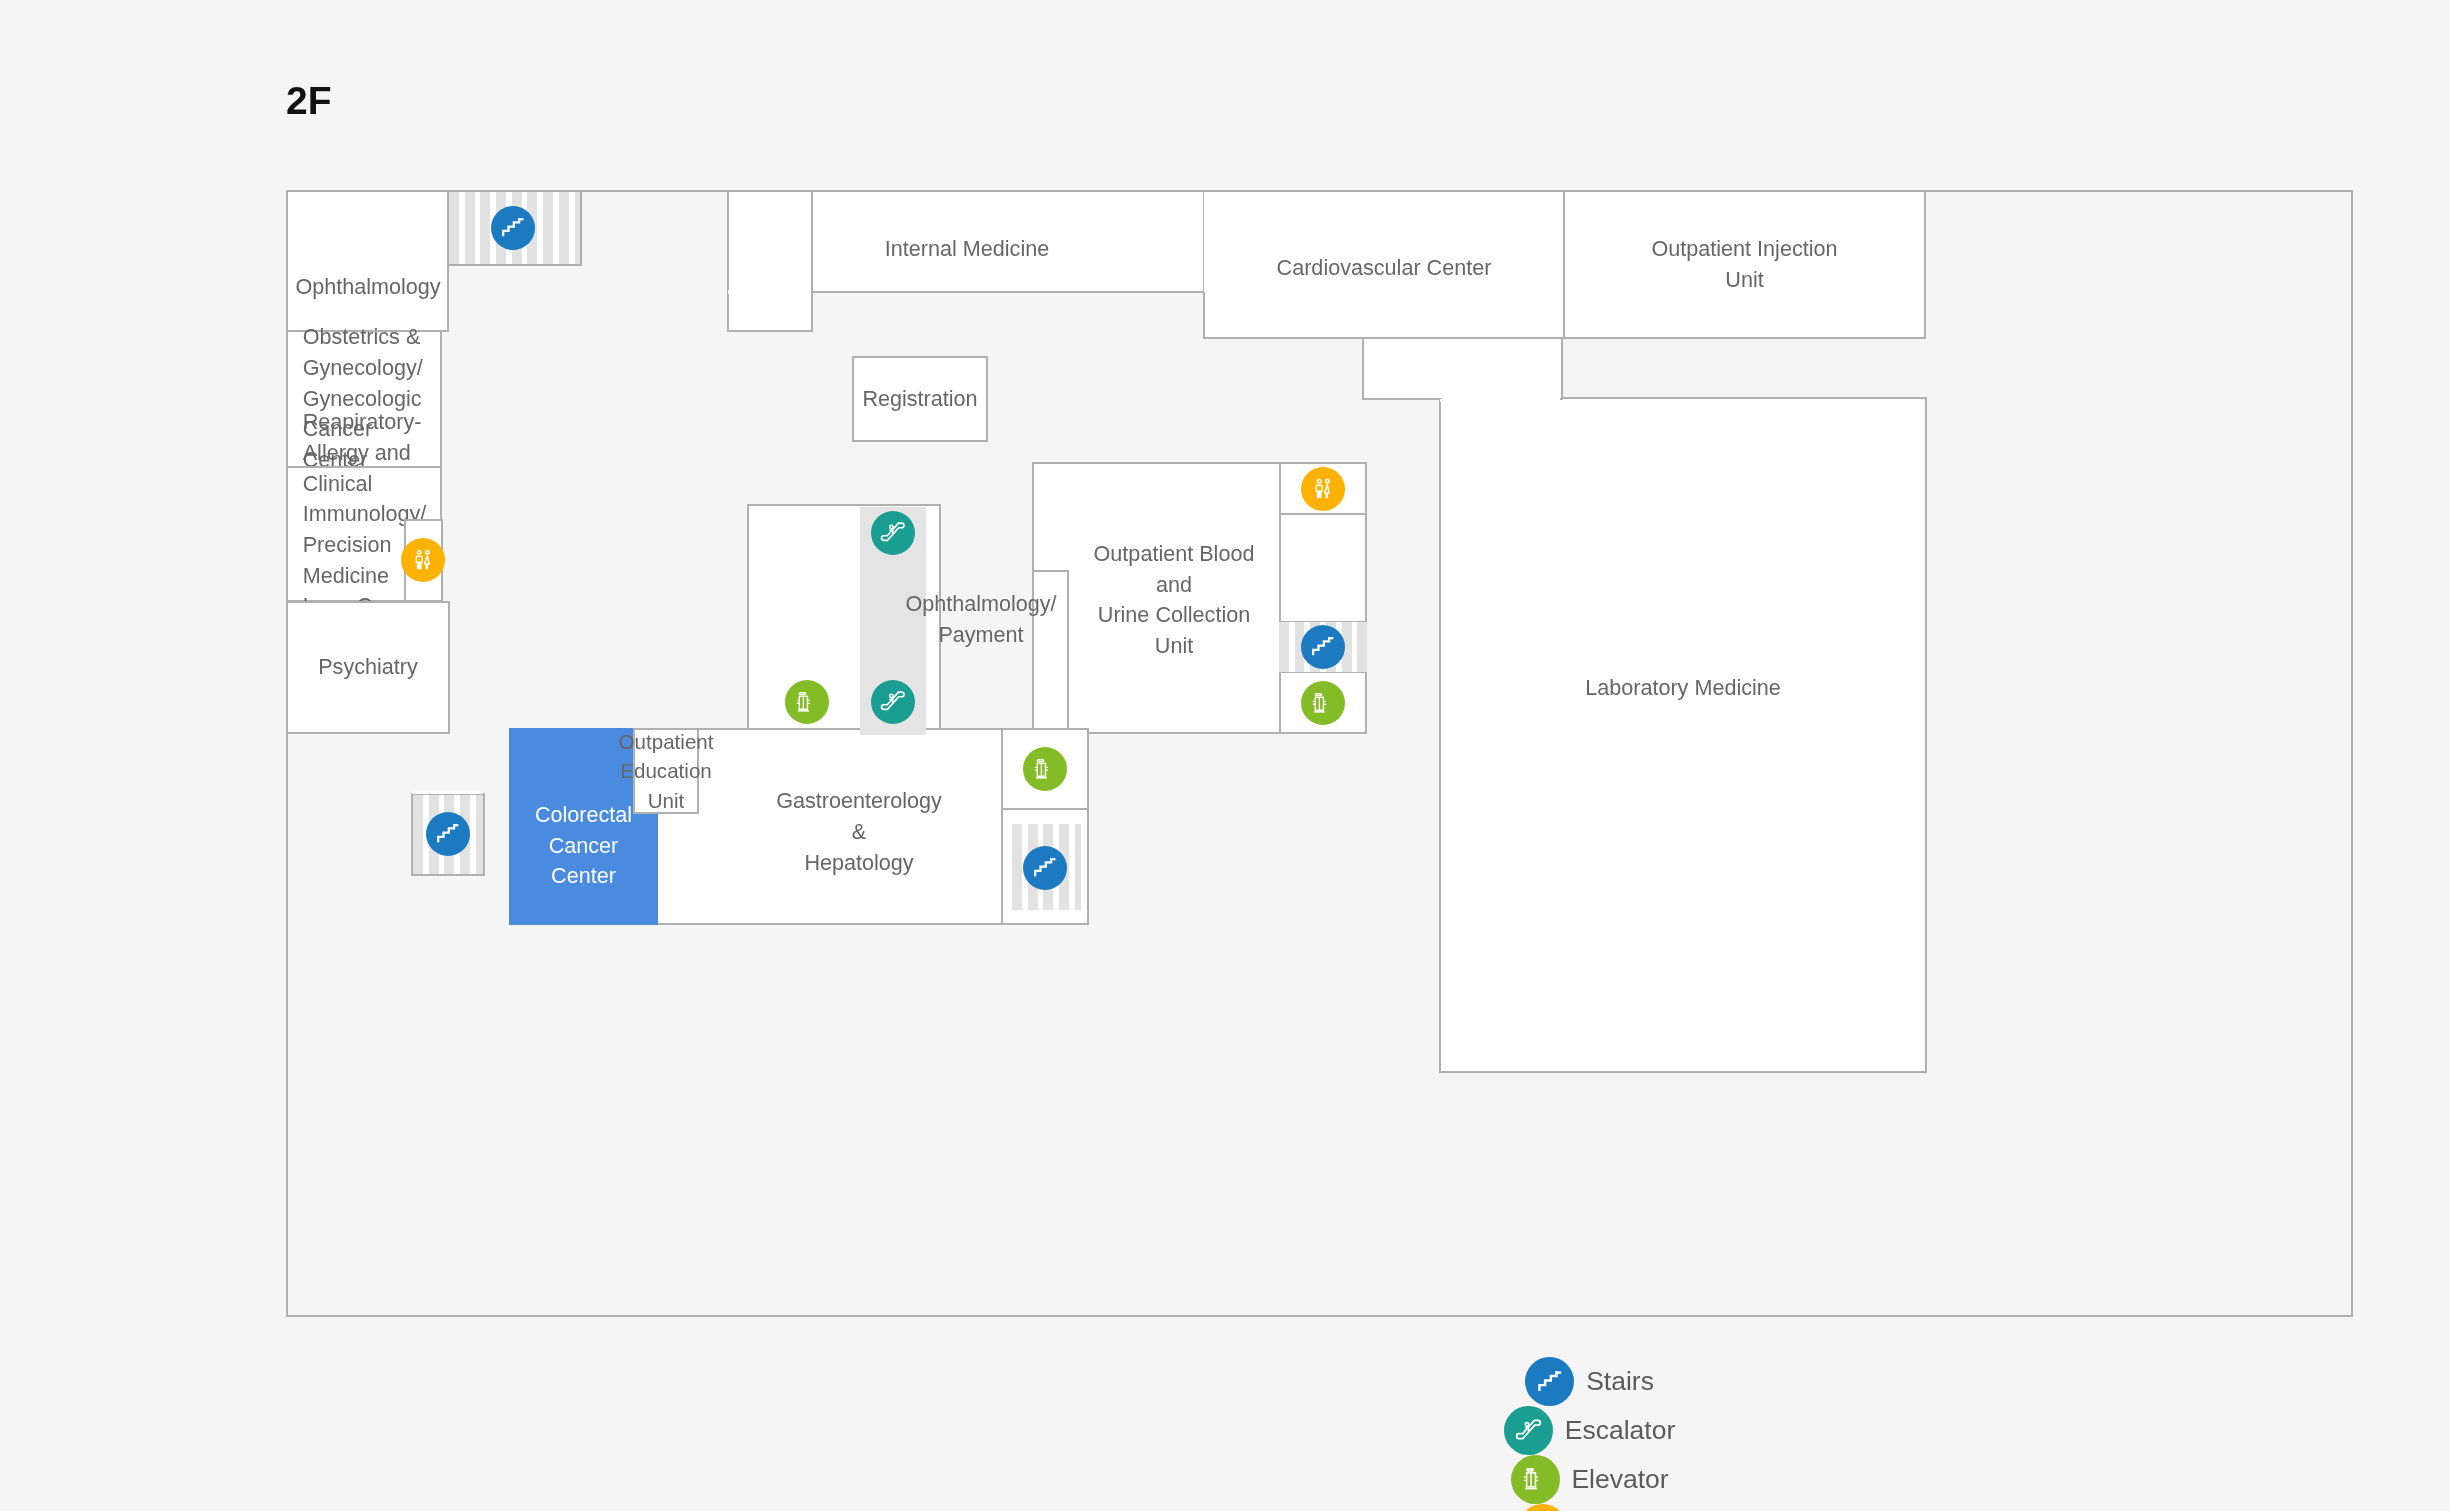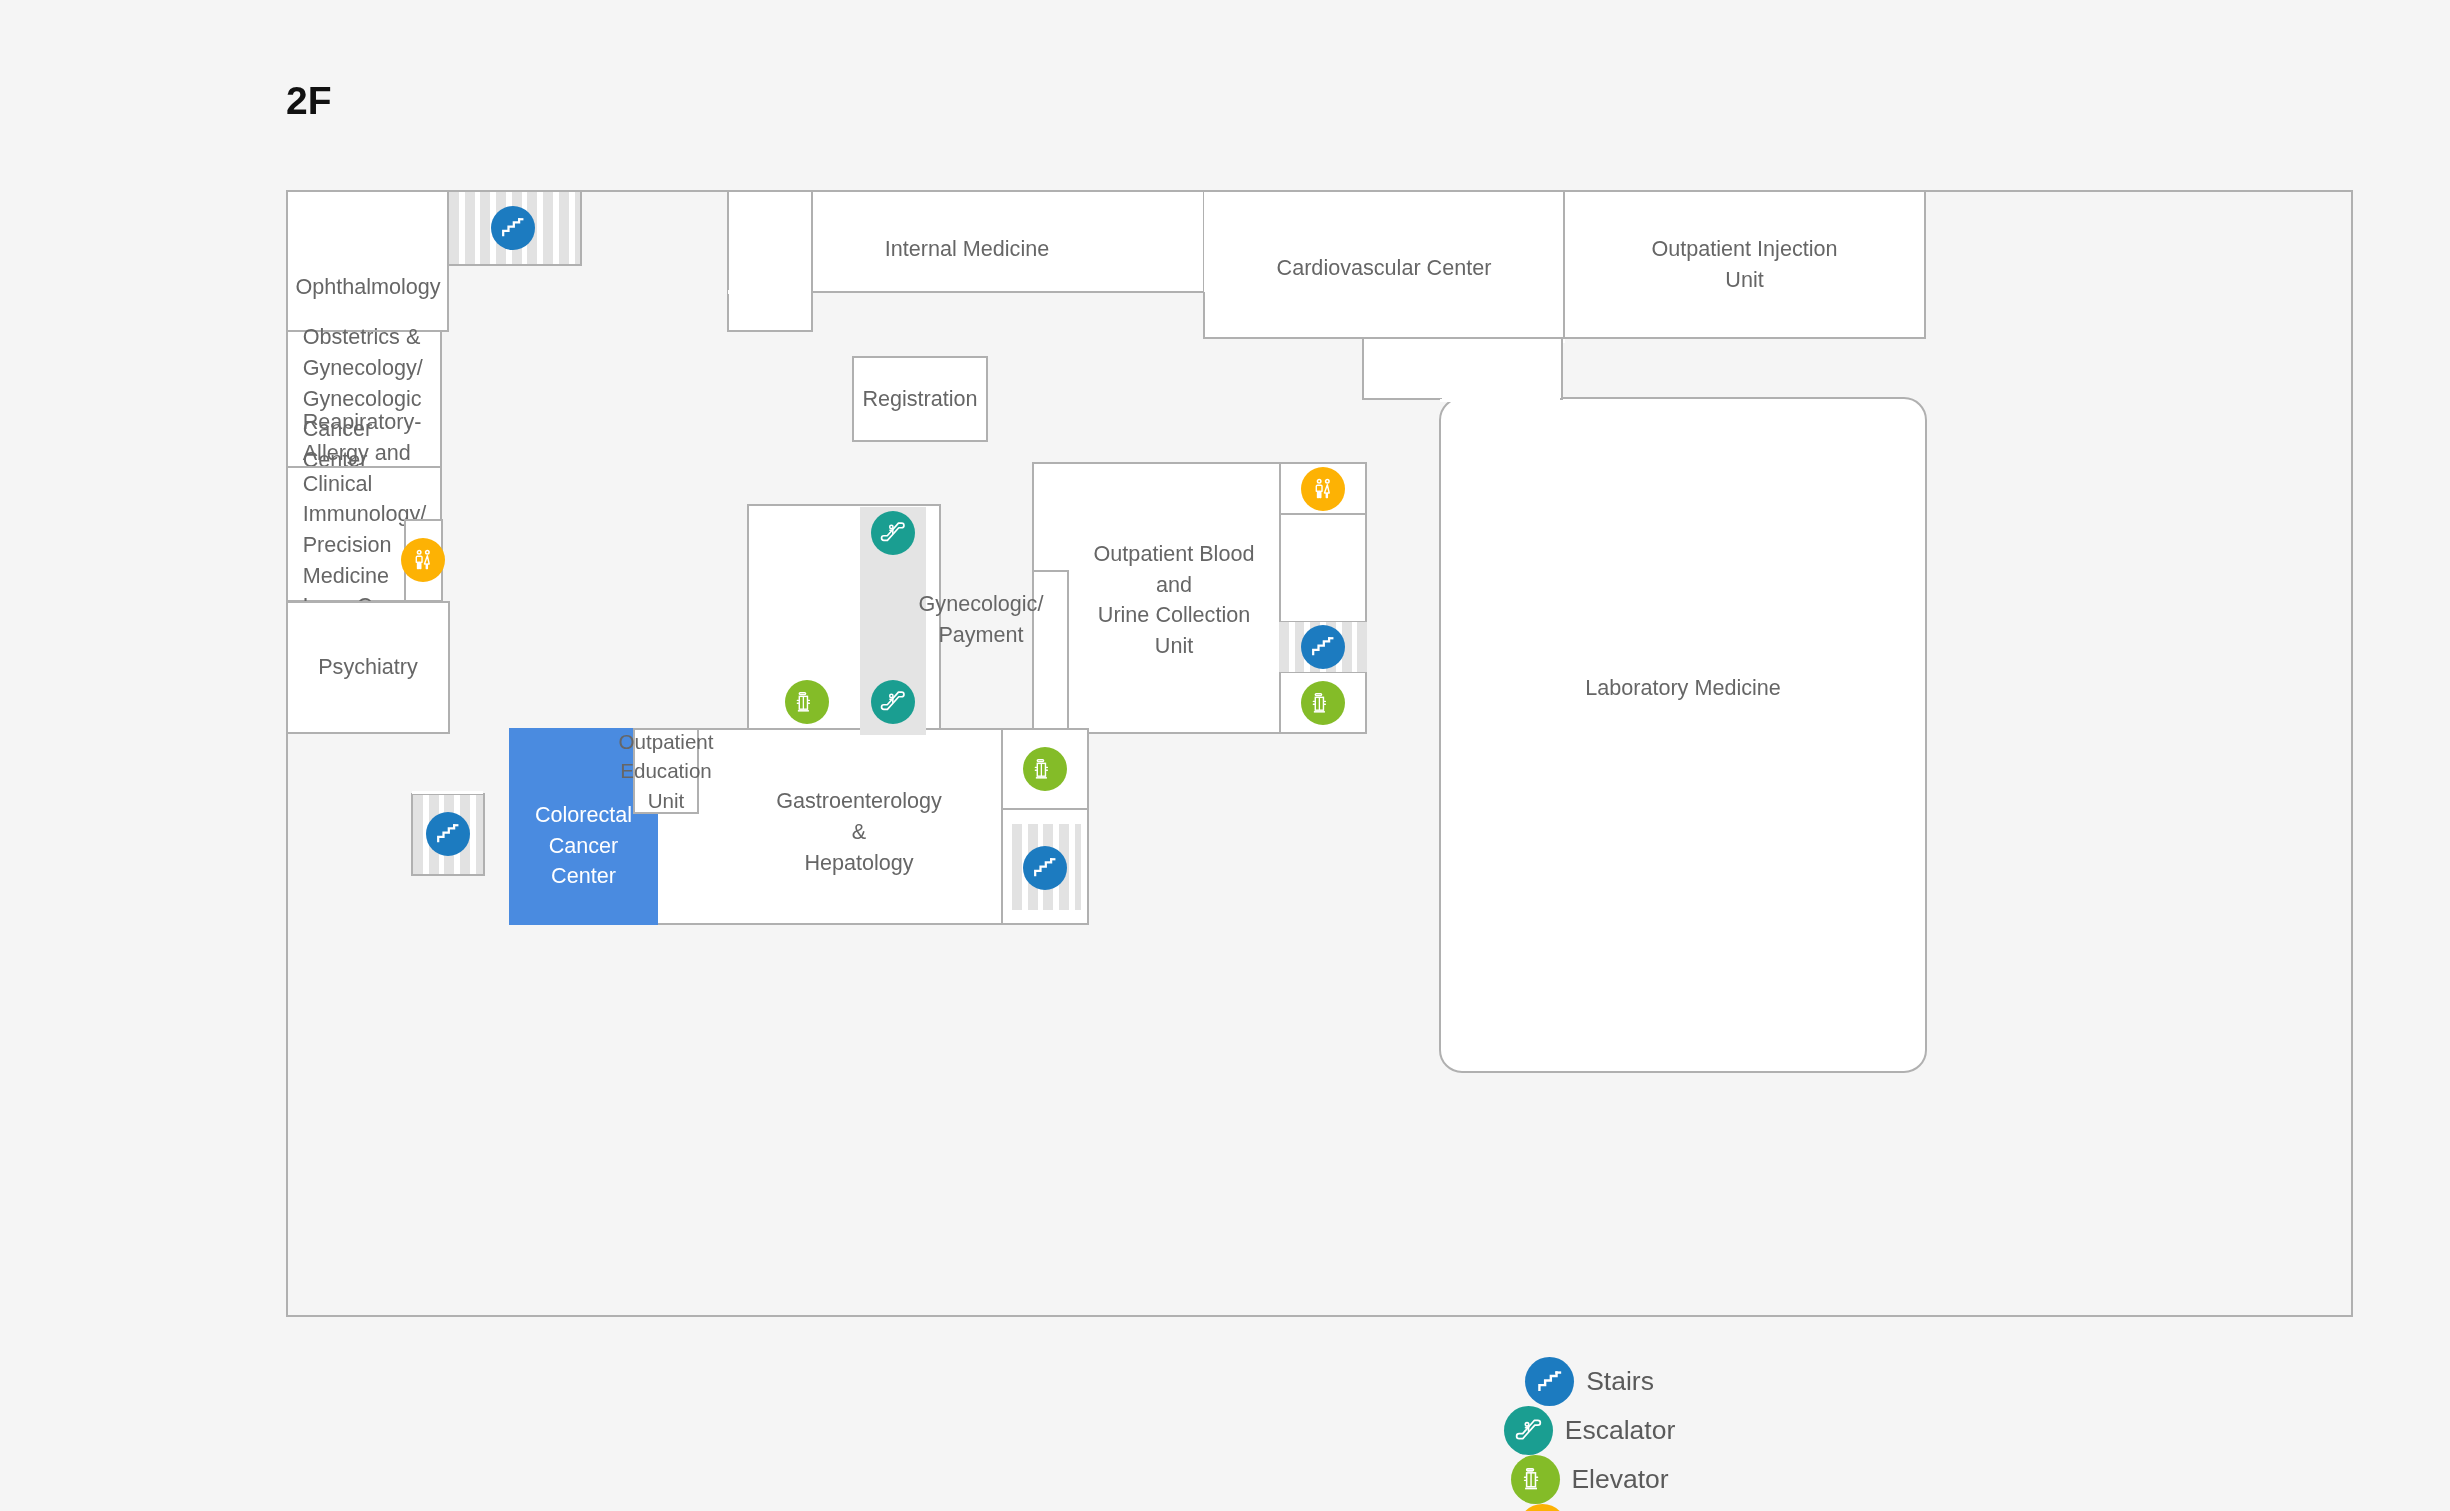--- a/index.html
+++ b/index.html
@@ -208,39 +208,39 @@
 Unit</span>
     </div>
 
     <div class="room noborder" style="left:1161px; top:147px; width:118px; height:0px;"></div>
 
     <div class="room" style="left:461px; top:314px; width:194px; height:234px; z-index:2;"></div>
 
     <div class="esc-hatch" style="left:118px; top:0px; width:0px; height:0px;"></div>
     <div class="esc-hatch" style="left:574px; top:317px; width:66px; height:228px; z-index:3;"></div>
 
-    <div class="freetext" style="left:695px; top:430px; z-index:6;">Gynecologic/
+    <div class="freetext" style="left:695px; top:430px; z-index:6;">Ophthalmology/
 Payment</div>
 
     <div class="room" style="left:746px; top:272px; width:250px; height:272px; z-index:2;"></div>
 
     <div class="room" style="left:746px; top:380px; width:37px; height:165px; z-index:3;"></div>
 
     <div class="freetext" style="left:888px; top:410px; z-index:6;">Outpatient Blood
 and
 Urine Collection
 Unit</div>
 
     <div class="room" style="left:993px; top:272px; width:88px; height:53px; z-index:3;"></div>
     <div class="room" style="left:993px; top:323px; width:88px; height:110px; z-index:3;"></div>
     <div class="room" style="left:993px; top:432px; width:88px; height:50px; z-index:3;"></div>
     <div class="stairbox" style="left:993px; top:432px; width:88px; height:50px; z-index:4; border:none;"></div>
     <div class="room" style="left:993px; top:481px; width:88px; height:63px; z-index:3;"></div>
 
-    <div class="room" style="left:1153px; top:207px; width:488px; height:676px; z-index:2;border-radius:23px;">
+    <div class="room" style="left:1153px; top:207px; width:488px; height:676px; z-index:2;">
       <span class="rlabel" style="position:relative; top:-47px;">Laboratory Medicine</span>
     </div>
 
     <div class="patch" style="left:1154px; top:209px; width:120px; height:2.9px; z-index:3;"></div>
     <div class="room noborder" style="left:0;top:0;width:0;height:0;"></div>
     <div class="room" style="left:1076px; top:147px; width:201px; height:63px; z-index:2;"></div>
     <div class="patch" style="left:1156px; top:207px; width:118px; height:4.4px; z-index:4;"></div>
 
     <div class="room highlight" style="left:223px; top:538px; width:149px; height:197px; z-index:5;">
       <span class="rlabel" style="position:relative; top:19.6px;">Colorectal

